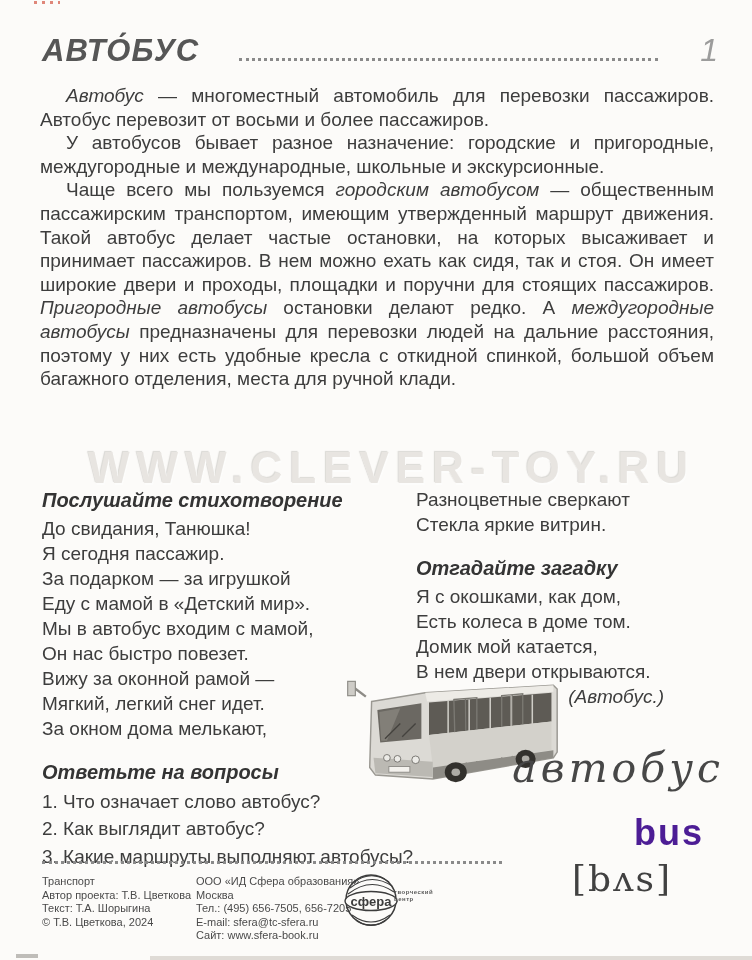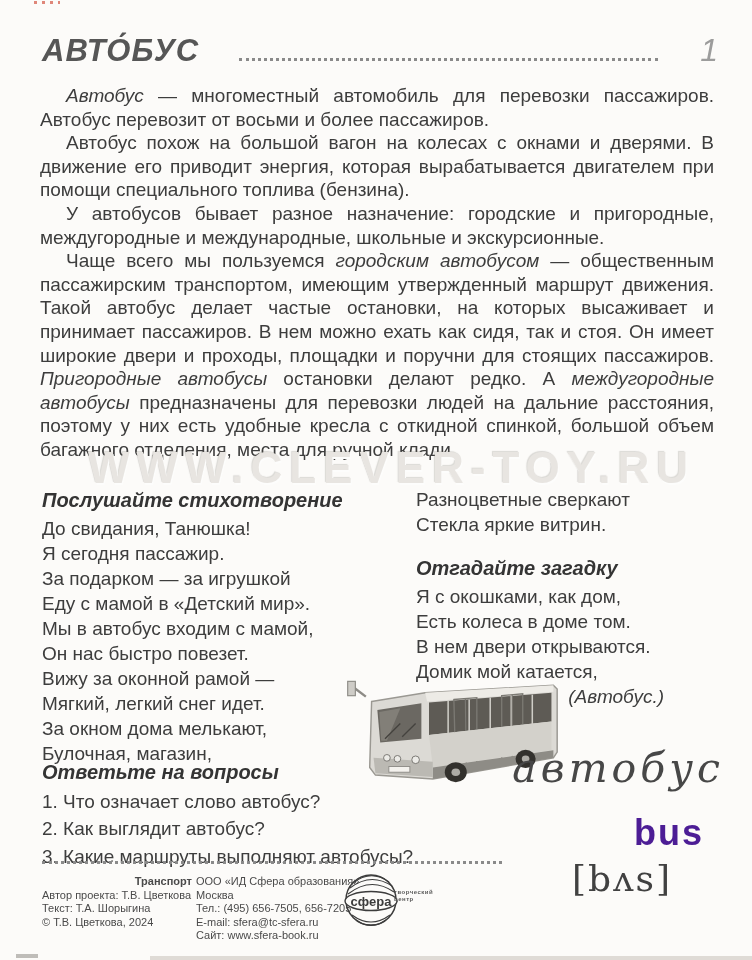--- a/index.html
+++ b/index.html
@@ -55,21 +55,21 @@
   }
   .vocab-en{font-size:36px;font-weight:bold;color:#4c1d95;letter-spacing:2px;
     line-height:1.0;padding-right:20px;margin-top:22px;}
   .vocab-tr{font-family:"DejaVu Serif",serif;font-size:36px;color:#414141;
     letter-spacing:2px;line-height:1.1;padding-right:52px;margin-top:8px;}
 
   
   .sep-dotted{position:absolute;left:42px;top:861px;width:460px;border-top:3px dotted #8a8a8a;}
   .footer{position:absolute;left:0;top:873px;width:752px;font-size:11px;line-height:13.5px;color:#4a4a4a;}
   .f-credits{position:absolute;left:42px;top:2px;width:150px;}
-  .f-credits .f-title{font-weight:bold;text-align:right;}
+  .f-credits .f-title{font-weight:normal;}
   .f-pub{position:absolute;left:196px;top:2px;width:175px;}
   .f-logo{position:absolute;left:344px;top:0px;width:110px;height:56px;}
   .f-tagline{position:absolute;left:394px;top:16px;font-size:6px;line-height:7px;
     color:#5a5a5a;text-transform:none;letter-spacing:0.5px;font-weight:bold;}
 
   
   .scan-edge{position:absolute;left:150px;right:0;bottom:0;height:4px;background:#cbc6be;opacity:.6;}
   .scan-mark{position:absolute;left:16px;bottom:2px;width:22px;height:4px;background:#8d8a85;opacity:.55;}
   .scan-speck{position:absolute;left:34px;top:1px;width:26px;height:3px;
     background:repeating-linear-gradient(90deg,#d86a5a 0 3px,transparent 3px 8px);opacity:.8;}
@@ -82,55 +82,53 @@
   <div class="scan-speck"></div>
 
   <div class="hdr">
     <div class="hdr-title">АВТО́БУС</div>
     <div class="hdr-leader"></div>
     <div class="hdr-num">1</div>
   </div>
 
   <div class="article">
     <p><span class="it">Автобус</span><span> — многоместный автомобиль для перевозки пассажиров. Автобус перевозит от восьми и более пассажиров.</span></p>
-    <p><span>Автобус похож на большой вагон на колесах с окнами и дверями. В движение его приводит энергия, которая вырабатывается двигателем при помощи специального топлива (бензина).</span></p>
     <p><span>У автобусов бывает разное назначение: городские и пригородные, междугородные и международные, школьные и экскурсионные.</span></p>
     <p><span>Чаще всего мы пользуемся </span><span class="it">городским автобусом</span><span> — общественным пассажирским транспортом, имеющим утвержденный маршрут движения. Такой автобус делает частые остановки, на которых высаживает и принимает пассажиров. В нем можно ехать как сидя, так и стоя. Он имеет широкие двери и проходы, площадки и поручни для стоящих пассажиров. </span><span class="it">Пригородные автобусы</span><span> остановки делают редко. А </span><span class="it">междугородные автобусы</span><span> предназначены для перевозки людей на дальние расстояния, поэтому у них есть удобные кресла с откидной спинкой, большой объем багажного отделения, места для ручной клади.</span></p>
   </div>
 
   <div class="watermark">WWW.CLEVER-TOY.RU</div>
 
   <div class="poem">
     <div class="subhead">Послушайте стихотворение</div>
     <div>
         <div class="pline">До свидания, Танюшка!</div>
         <div class="pline">Я сегодня пассажир.</div>
         <div class="pline">За подарком — за игрушкой</div>
         <div class="pline">Еду с мамой в «Детский мир».</div>
         <div class="pline">Мы в автобус входим с мамой,</div>
         <div class="pline">Он нас быстро повезет.</div>
         <div class="pline">Вижу за оконной рамой —</div>
         <div class="pline">Мягкий, легкий снег идет.</div>
         <div class="pline">За окном дома мелькают,</div>
-        <div class="pline">Булочная, магазин,</div>
       </div>
   </div>
 
   <div class="riddle">
     <div>
         <div class="pline">Разноцветные сверкают</div>
         <div class="pline">Стекла яркие витрин.</div>
       </div>
     <div class="riddle-gap"></div>
     <div class="subhead">Отгадайте загадку</div>
     <div>
         <div class="pline">Я с окошками, как дом,</div>
         <div class="pline">Есть колеса в доме том.</div>
+        <div class="pline">Домик мой катается,</div>
         <div class="pline">В нем двери открываются.</div>
-        <div class="pline">Домик мой катается,</div>
       </div>
     <div class="riddle-answer">(Автобус.)</div>
   </div>
 
   <svg class="bus-photo" viewBox="0 0 230 120" xmlns="http://www.w3.org/2000/svg">
     <g>
 
       <path d="M26,22 L14,13" stroke="#8d8b86" stroke-width="2.5" fill="none"></path>
       <rect x="7" y="6" width="8" height="15" fill="#ceccc7" stroke="#8d8b86" stroke-width="1.2"></rect>
 

